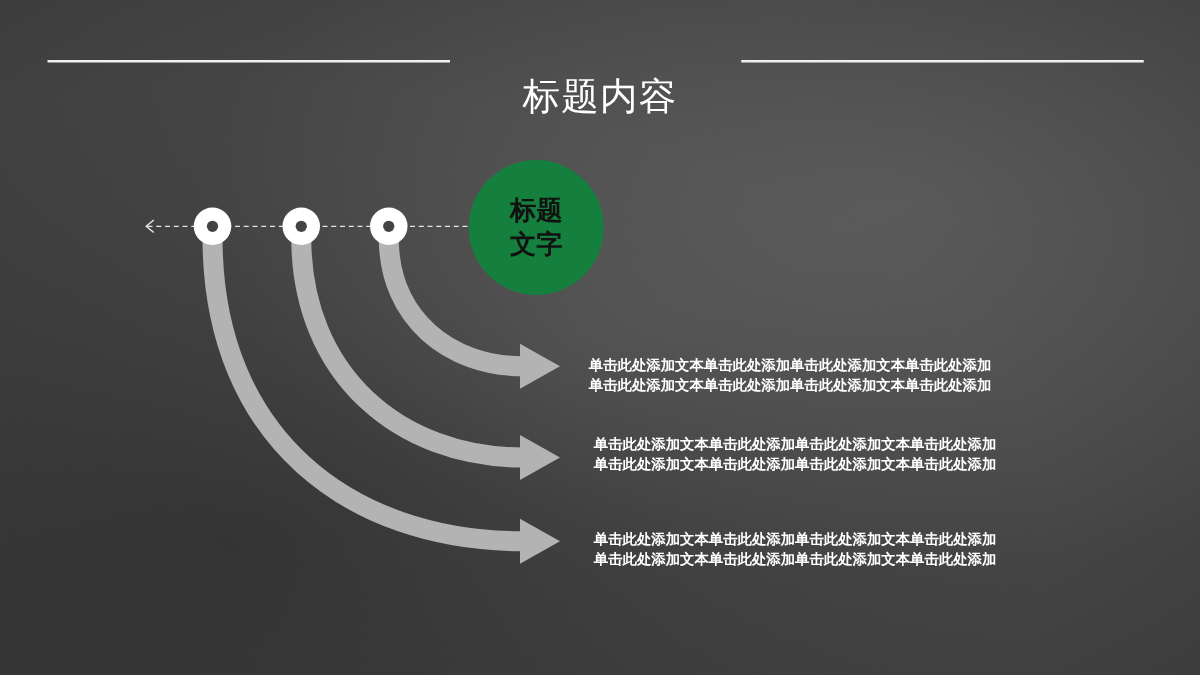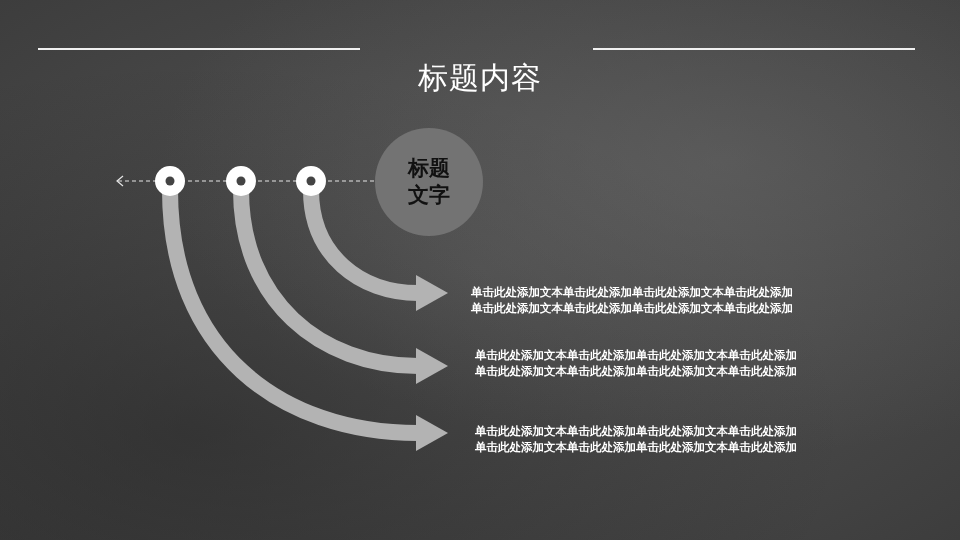--- a/index.html
+++ b/index.html
@@ -6,21 +6,21 @@
   body{width:960px;height:540px;overflow:hidden;position:relative;
     background:#4a4a4a;
     background-image:
       radial-gradient(ellipse at 75% 30%, rgba(120,120,120,0.35) 0%, rgba(0,0,0,0) 55%),
       radial-gradient(ellipse at 20% 80%, rgba(30,30,30,0.45) 0%, rgba(0,0,0,0) 60%),
       radial-gradient(ellipse at 50% 50%, #555 0%, #3d3d3d 100%);
     font-family:"DejaVu Sans","Liberation Sans",sans-serif;}
   .hline{position:absolute;top:48px;height:2px;background:#f0f0f0;}
   #title{position:absolute;top:24px;left:0;width:960px;text-align:center;color:#fff;font-size:30px;line-height:44px;letter-spacing:1px;margin-top:32px;}
   svg{position:absolute;left:0;top:0;}
-  #badge{position:absolute;left:375px;top:128px;width:108px;height:108px;border-radius:50%;background:#737373;display:flex;align-items:center;justify-content:center;}
+  #badge{position:absolute;left:375px;top:128px;width:108px;height:108px;border-radius:50%;background:#15803d;display:flex;align-items:center;justify-content:center;}
   #badge span{color:#111;font-weight:bold;font-size:21px;line-height:27px;text-align:center;width:60px;}
   .desc{position:absolute;color:#fff;font-size:11.5px;line-height:16px;white-space:nowrap;font-weight:bold;}
 </style>
 </head>
 <body>
 
 <div class="hline" style="left:38px;width:322px;"></div>
 <div class="hline" style="left:593px;width:322px;"></div>
 <div id="title">标题内容</div>
 

